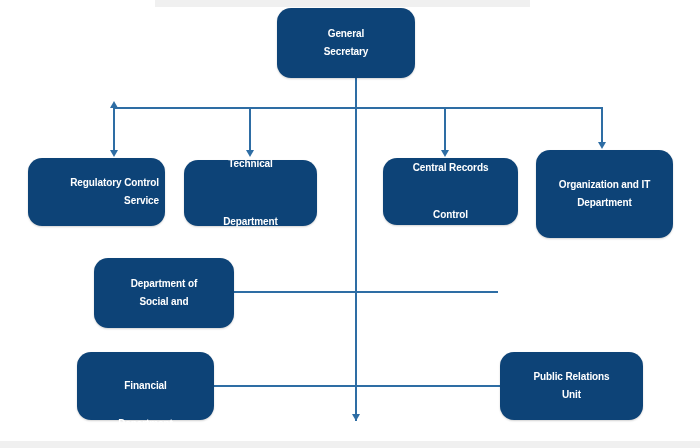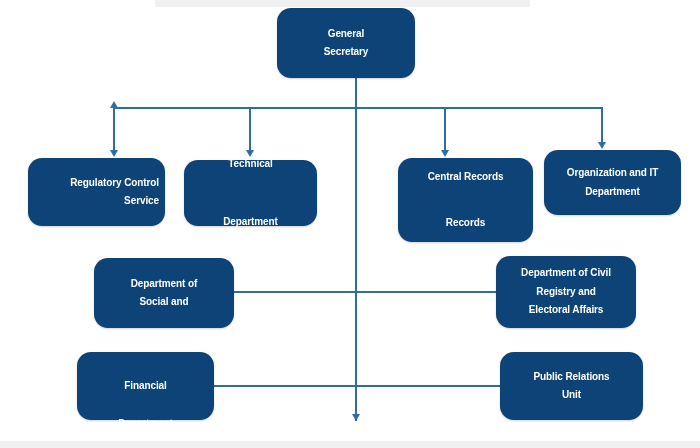--- a/index.html
+++ b/index.html
@@ -58,22 +58,22 @@
   }
   .node .line {
     display: block;
     white-space: nowrap;
   }
 
   
   #node-general-secretary { left: 277px; top: 8px;   width: 138px; height: 70px; }
   #node-regulatory        { left: 28px;  top: 158px; width: 137px; height: 68px; align-items: flex-end; }
   #node-technical         { left: 184px; top: 160px; width: 133px; height: 66px; gap: 40px; }
-  #node-central-records   { left: 398px; top: 158px; width: 135px; height: 84px; gap: 28px; }
-  #node-organization-it   { left: 536px; top: 150px; width: 137px; height: 65px; margin-left: 8px; }
+  #node-central-records   { left: 383px; top: 158px; width: 135px; height: 67px; gap: 28px; }
+  #node-organization-it   { left: 536px; top: 150px; width: 137px; height: 88px; }
   #node-social-economic   { left: 70px;  top: 258px; width: 140px; height: 70px; margin-left: 24px; }
   #node-civil-registry    { left: 496px; top: 256px; width: 140px; height: 72px; }
   #node-admin-financial   { left: 77px;  top: 352px; width: 137px; height: 68px; gap: 20px; }
   #node-public-relations  { left: 500px; top: 352px; width: 143px; height: 68px; }
 
   
   .conn {
     position: absolute;
     background: #2e6da4;
   }
@@ -147,38 +147,33 @@
     <span class="line">Service</span>
   </div>
 
   <div class="node" id="node-technical">
     <span class="line">Technical</span>
     <span class="line">Department</span>
   </div>
 
   <div class="node" id="node-central-records">
     <span class="line">Central Records</span>
-    <span class="line">Records</span>
+    <span class="line">Control</span>
   </div>
 
   <div class="node" id="node-organization-it">
     <span class="line">Organization and IT</span>
     <span class="line">Department</span>
   </div>
 
   <div class="node" id="node-social-economic">
     <span class="line">Department of</span>
     <span class="line">Social and</span>
   </div>
 
-  <div class="node" id="node-civil-registry">
-    <span class="line">Department of Civil</span>
-    <span class="line">Registry and</span>
-    <span class="line">Electoral Affairs</span>
-  </div>
 
   <div class="node" id="node-admin-financial">
     <span class="line">Administrative and</span>
     <span class="line">Financial</span>
     <span class="line">Department</span>
   </div>
 
   <div class="node" id="node-public-relations">
     <span class="line">Public Relations</span>
     <span class="line">Unit</span>

